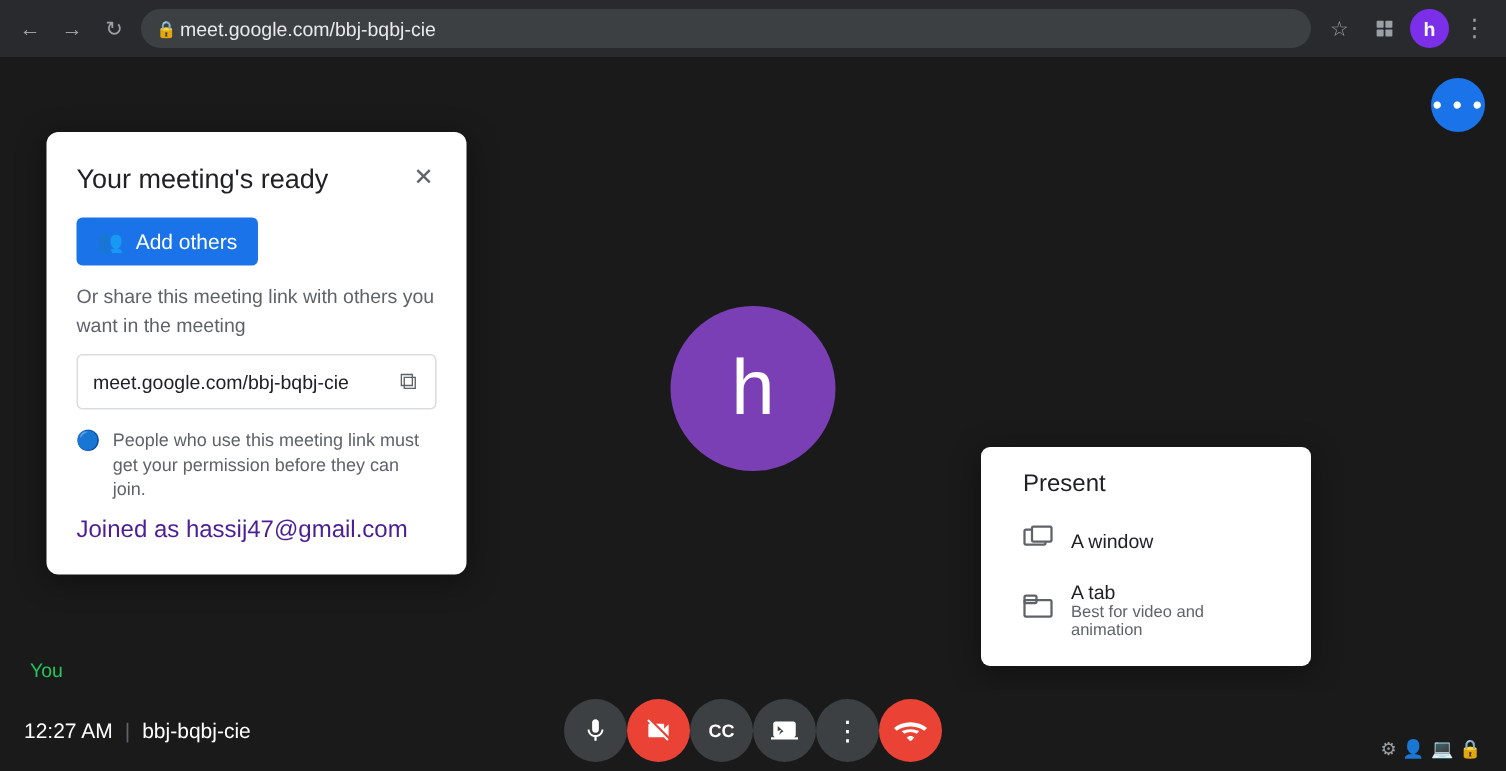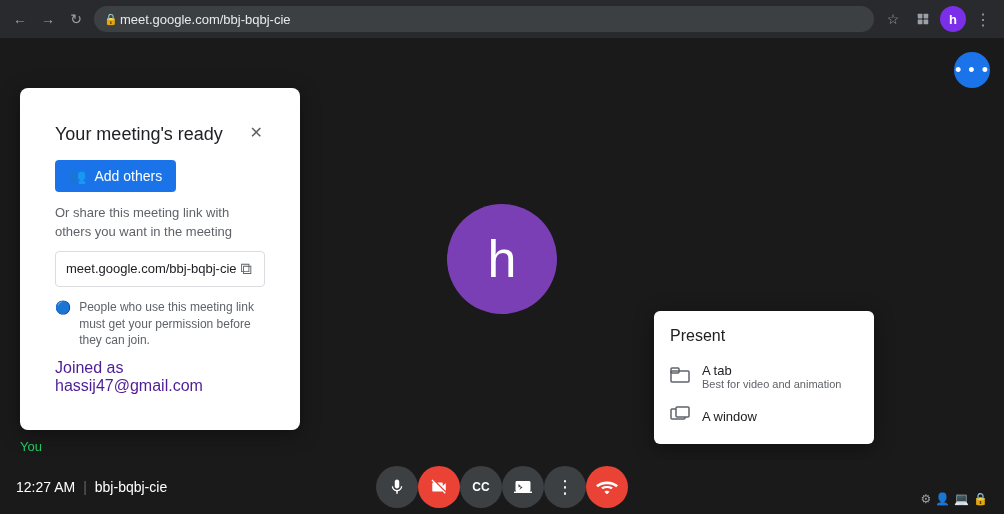--- a/index.html
+++ b/index.html
@@ -169,25 +169,25 @@
       bottom: 60px;
       left: 20px;
       color: #22c55e;
       font-size: 13px;
     }
 
     
     .meeting-card {
       position: absolute;
       top: 50px;
-      left: 20px;
+      left: 31px;
       width: 280px;
       background: white;
       border-radius: 8px;
-      padding: 35px;
+      padding: 20px;
       box-shadow: 0 4px 20px rgba(0,0,0,0.4);
     }
 
     .card-header {
       display: flex;
       justify-content: space-between;
       align-items: flex-start;
       margin-bottom: 14px;
     }
 
@@ -280,21 +280,21 @@
     }
 
     
     .present-popup {
       position: absolute;
       right: 130px;
       bottom: 70px;
       width: 220px;
       background: white;
       border-radius: 6px;
-      padding: 10px 0;
+      padding: 10px 12px;
       box-shadow: 0 4px 20px rgba(0,0,0,0.4);
     }
 
     .present-title {
       font-size: 16px;
       font-weight: 500;
       color: #202124;
       padding: 6px 16px 10px;
     }
 
@@ -477,39 +477,39 @@
 
     <span class="you-label">You</span>
 
     <div class="present-popup">
       <div class="present-title">Present</div>
 
 
       <div class="present-item">
         <span class="present-icon">
           <svg width="20" height="16" viewBox="0 0 20 16" fill="none" stroke="#5f6368" stroke-width="1.5">
+            <rect x="1" y="3" width="14" height="10" rx="1"></rect>
+            <rect x="6" y="1" width="13" height="10" rx="1" fill="white" stroke="#5f6368"></rect>
+          </svg>
+        </span>
+        <div class="present-item-text">
+          <span class="present-item-label">A window</span>
+        </div>
+      </div>
+
+      <div class="present-item">
+        <span class="present-icon">
+          <svg width="20" height="16" viewBox="0 0 20 16" fill="none" stroke="#5f6368" stroke-width="1.5">
             <rect x="1" y="4" width="18" height="11" rx="1"></rect>
             <rect x="1" y="1" width="8" height="5" rx="1"></rect>
           </svg>
         </span>
         <div class="present-item-text">
           <span class="present-item-label">A tab</span>
           <span class="present-item-sublabel">Best for video and animation</span>
-        </div>
-      </div>
-
-      <div class="present-item">
-        <span class="present-icon">
-          <svg width="20" height="16" viewBox="0 0 20 16" fill="none" stroke="#5f6368" stroke-width="1.5">
-            <rect x="1" y="3" width="14" height="10" rx="1"></rect>
-            <rect x="6" y="1" width="13" height="10" rx="1" fill="white" stroke="#5f6368"></rect>
-          </svg>
-        </span>
-        <div class="present-item-text">
-          <span class="present-item-label">A window</span>
         </div>
       </div>
     </div>
 
     <div class="bottom-bar">
       <div class="meeting-time">
         <span>12:27 AM</span>
         <span class="time-divider">|</span>
         <span>bbj-bqbj-cie</span>
       </div>

